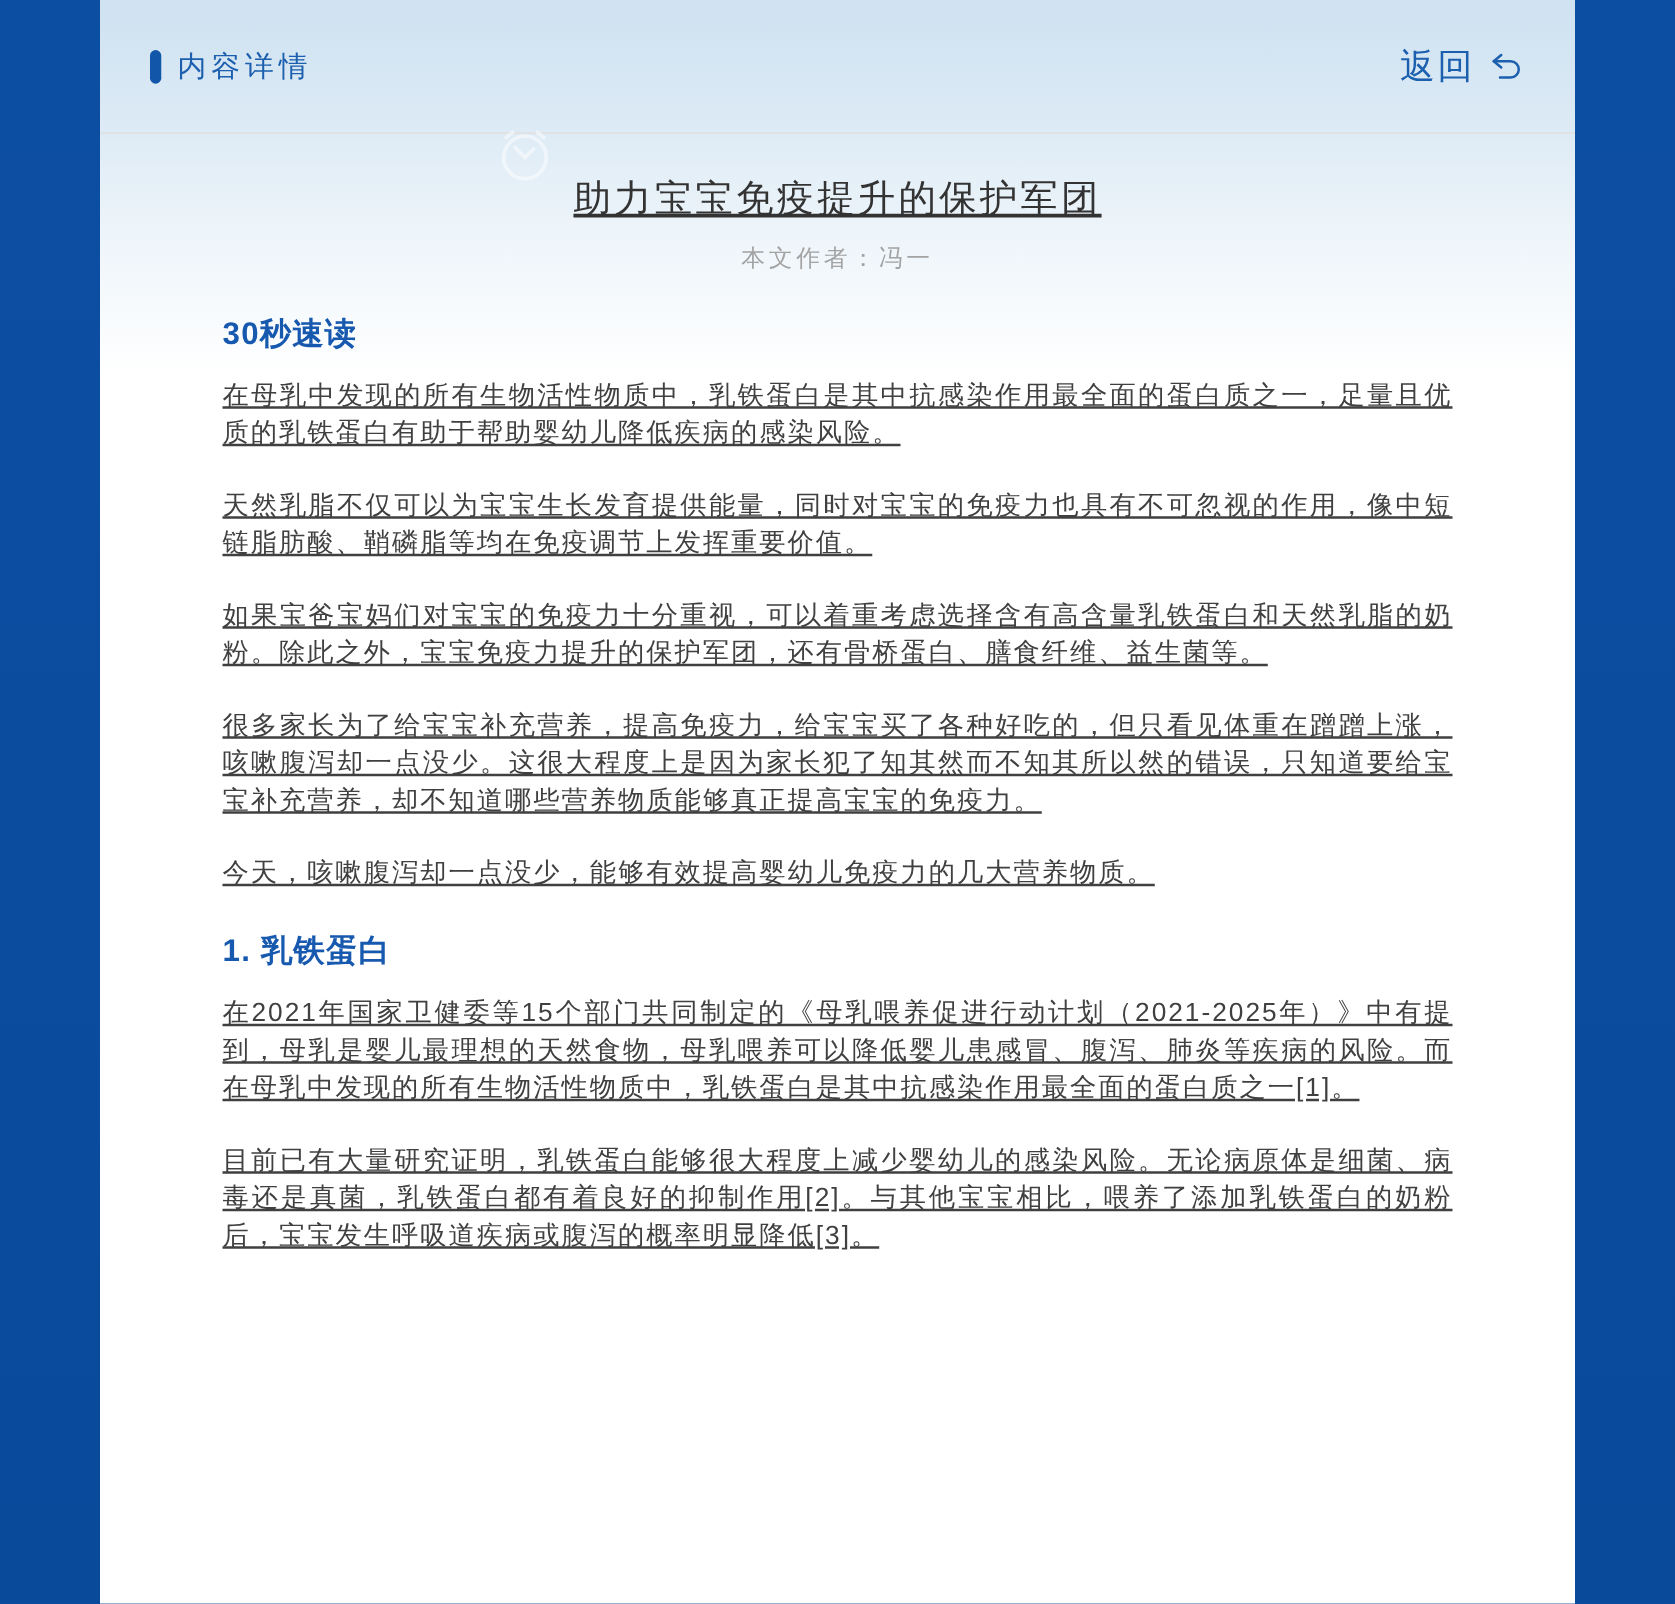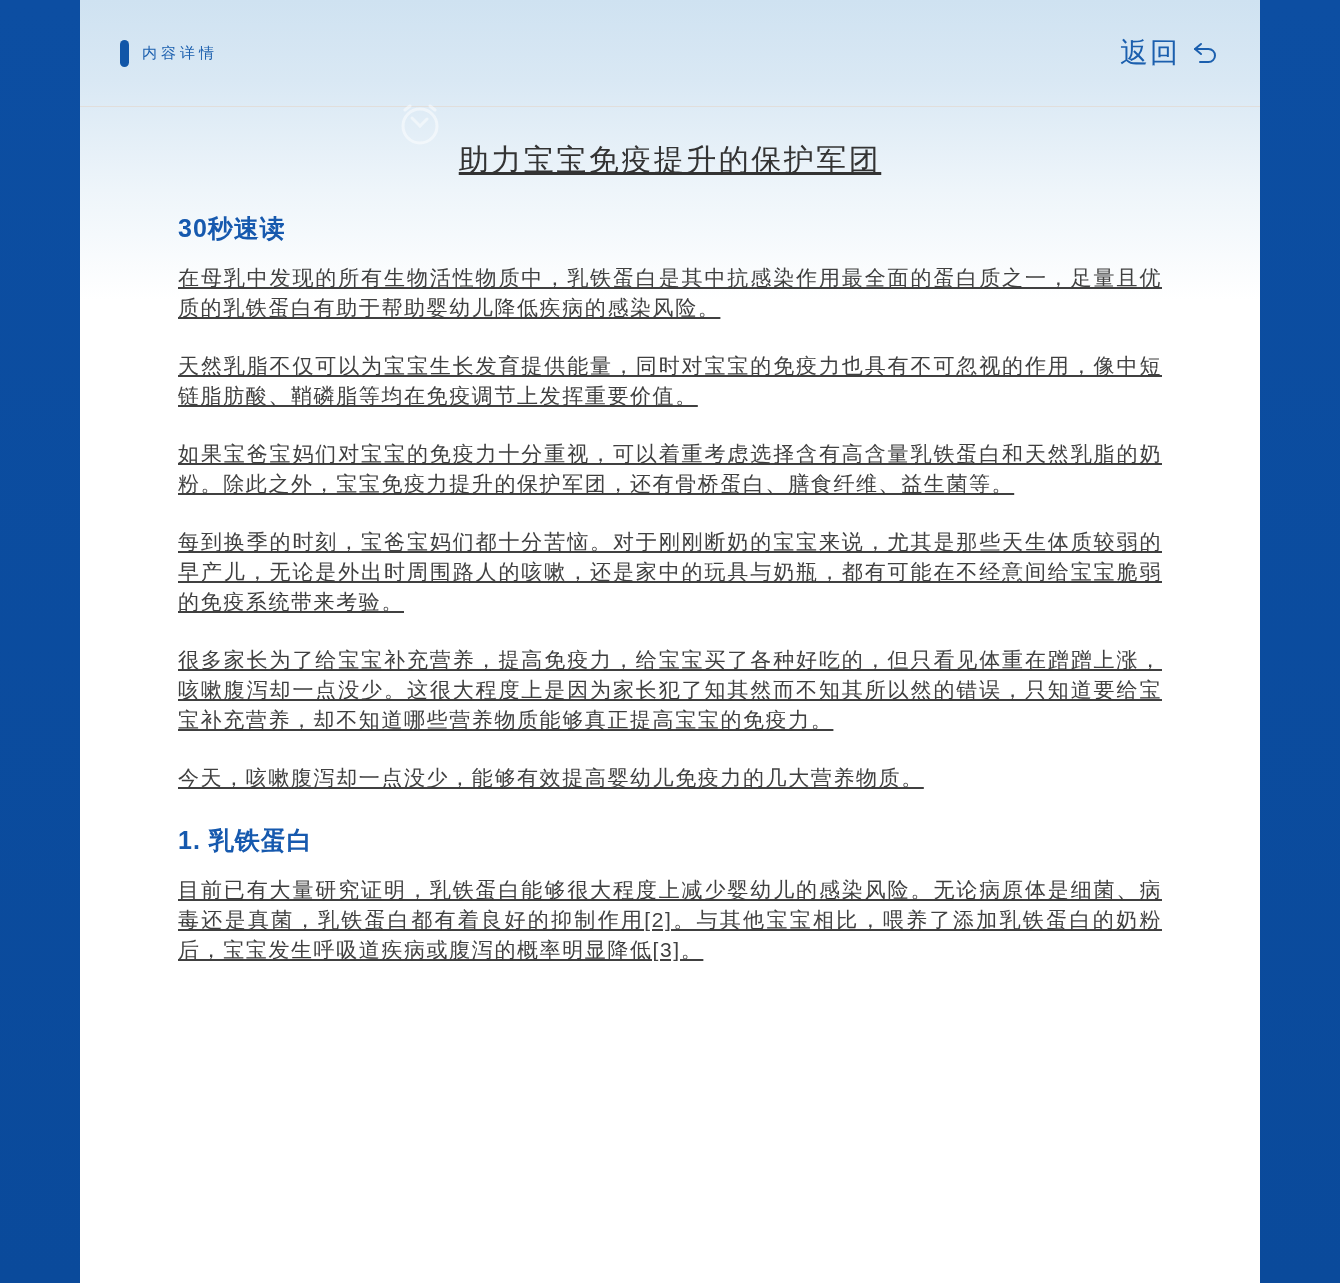--- a/index.html
+++ b/index.html
@@ -23,21 +23,21 @@
 
   .card-header {
     height: 107px;
     display: flex; align-items: center; justify-content: space-between;
     padding: 0 40px;
     box-sizing: border-box;
     border-bottom: 1px solid rgba(228, 212, 196, 0.55);
   }
   .header-left { display: flex; align-items: center; gap: 13px; }
   .accent-bar { width: 9px; height: 27px; border-radius: 5px; background: #1156a8; }
-  .header-title { font-size: 15px; letter-spacing: 4px; color: #1b5fae; font-weight: 500; }
+  .header-title { font-size: 23px; letter-spacing: 4px; color: #1b5fae; font-weight: 500; }
 
   .back-button {
     display: flex; align-items: center; gap: 10px;
     color: #1b5fae; font-size: 28px; letter-spacing: 2px;
     cursor: pointer; user-select: none;
   }
   .back-button svg { display: block; }
 
   .watermark {
     position: absolute; left: 312px; top: 96px;
@@ -93,28 +93,29 @@
       <circle cx="28" cy="30" r="17" stroke="#ffffff" stroke-width="3"></circle>
       <path d="M28 30 L20 22" stroke="#ffffff" stroke-width="3" stroke-linecap="round"></path>
       <path d="M28 30 L35 23" stroke="#ffffff" stroke-width="3" stroke-linecap="round"></path>
       <path d="M13 14 L18 10" stroke="#ffffff" stroke-width="3" stroke-linecap="round"></path>
       <path d="M43 14 L38 10" stroke="#ffffff" stroke-width="3" stroke-linecap="round"></path>
     </svg>
   </span>
 
   <div class="hero">
     <h1 class="article-title">助力宝宝免疫提升的保护军团</h1>
+    <div class="article-author">本文作者：冯一</div>
   </div>
 
   <div class="article-body">
     <h2 class="section-heading">30秒速读</h2>
     <p class="body-para">在母乳中发现的所有生物活性物质中，乳铁蛋白是其中抗感染作用最全面的蛋白质之一，足量且优质的乳铁蛋白有助于帮助婴幼儿降低疾病的感染风险。</p>
     <p class="body-para">天然乳脂不仅可以为宝宝生长发育提供能量，同时对宝宝的免疫力也具有不可忽视的作用，像中短链脂肪酸、鞘磷脂等均在免疫调节上发挥重要价值。</p>
     <p class="body-para">如果宝爸宝妈们对宝宝的免疫力十分重视，可以着重考虑选择含有高含量乳铁蛋白和天然乳脂的奶粉。除此之外，宝宝免疫力提升的保护军团，还有骨桥蛋白、膳食纤维、益生菌等。</p>
-    <p class="body-para">每到换季的时刻，宝爸宝妈们都十分苦恼。对于刚刚断奶的宝宝来说，尤其是那些天生体质较弱的早产儿，无论是外出时周围路人的咳嗽，还是家中的玩具与奶瓶，都有可能在不经意间给宝宝脆弱的免疫系统带来考验。</p>
     <p class="body-para">很多家长为了给宝宝补充营养，提高免疫力，给宝宝买了各种好吃的，但只看见体重在蹭蹭上涨，咳嗽腹泻却一点没少。这很大程度上是因为家长犯了知其然而不知其所以然的错误，只知道要给宝宝补充营养，却不知道哪些营养物质能够真正提高宝宝的免疫力。</p>
     <p class="body-para">今天，咳嗽腹泻却一点没少，能够有效提高婴幼儿免疫力的几大营养物质。</p>
 
     <h2 class="section-heading">1. 乳铁蛋白</h2>
+    <p class="body-para">在2021年国家卫健委等15个部门共同制定的《母乳喂养促进行动计划（2021-2025年）》中有提到，母乳是婴儿最理想的天然食物，母乳喂养可以降低婴儿患感冒、腹泻、肺炎等疾病的风险。而在母乳中发现的所有生物活性物质中，乳铁蛋白是其中抗感染作用最全面的蛋白质之一[1]。</p>
     <p class="body-para">目前已有大量研究证明，乳铁蛋白能够很大程度上减少婴幼儿的感染风险。无论病原体是细菌、病毒还是真菌，乳铁蛋白都有着良好的抑制作用[2]。与其他宝宝相比，喂养了添加乳铁蛋白的奶粉后，宝宝发生呼吸道疾病或腹泻的概率明显降低[3]。</p>
   </div>
 
 </div>
 
 </body></html>

